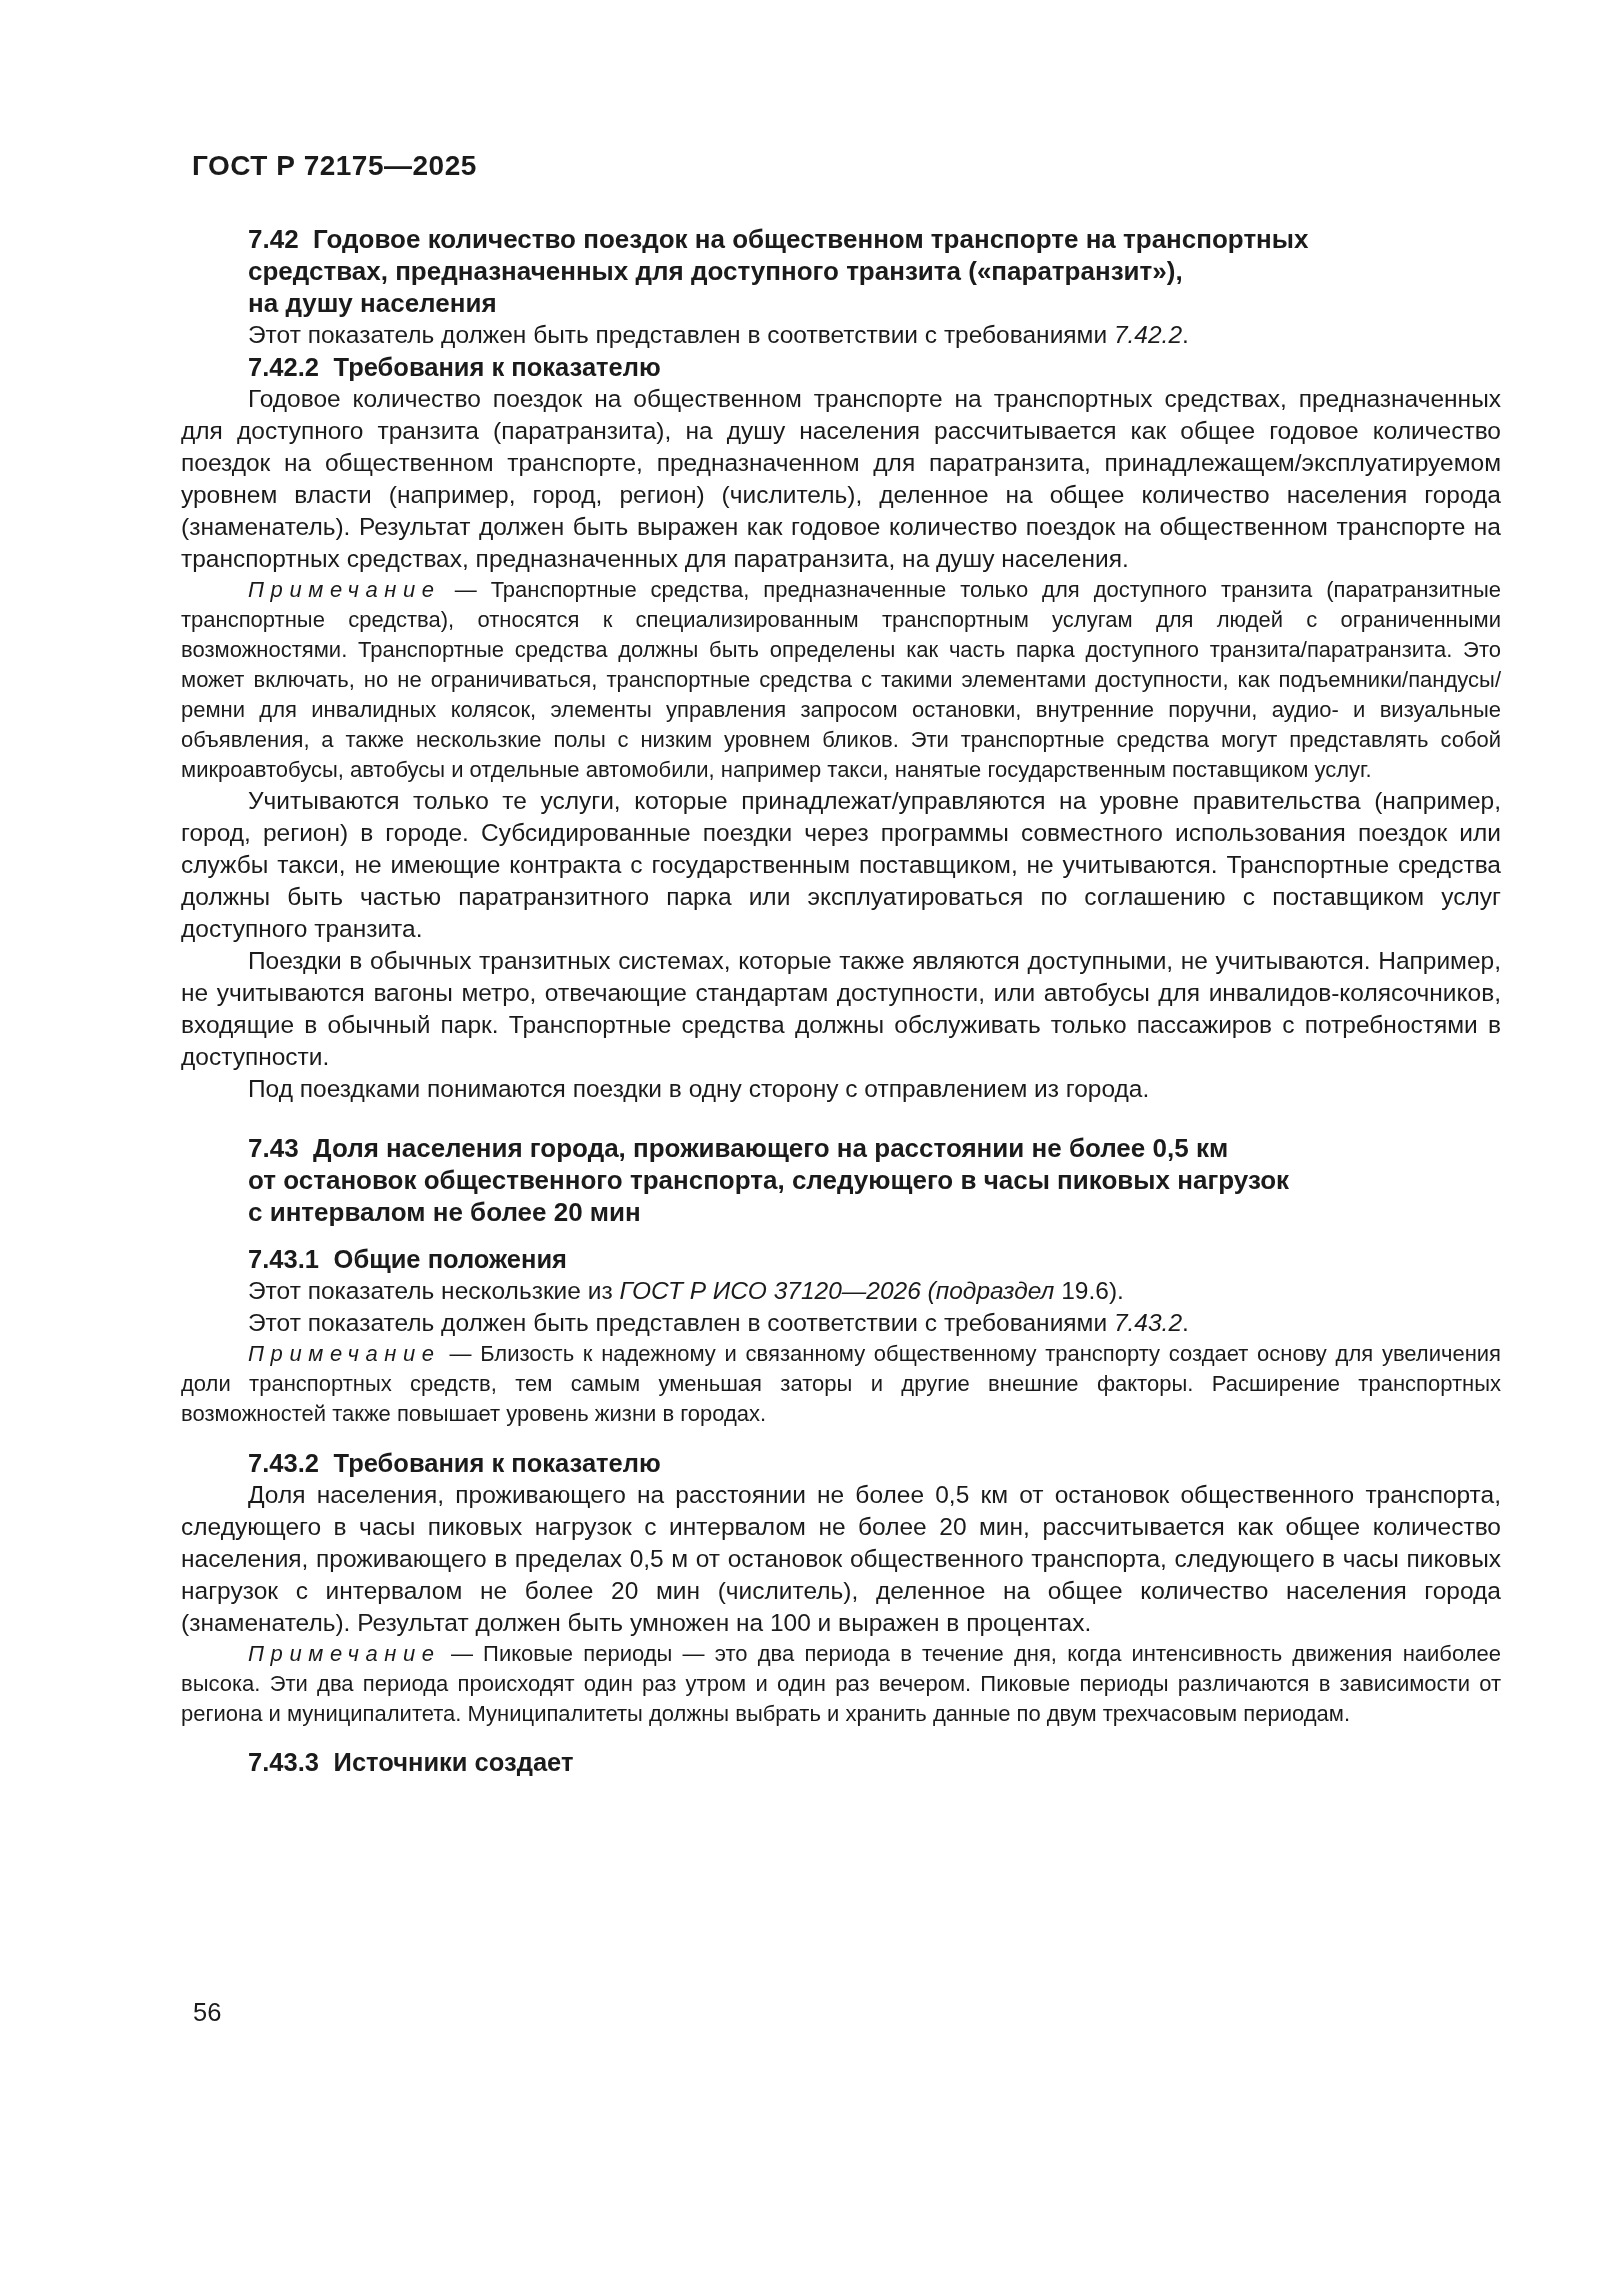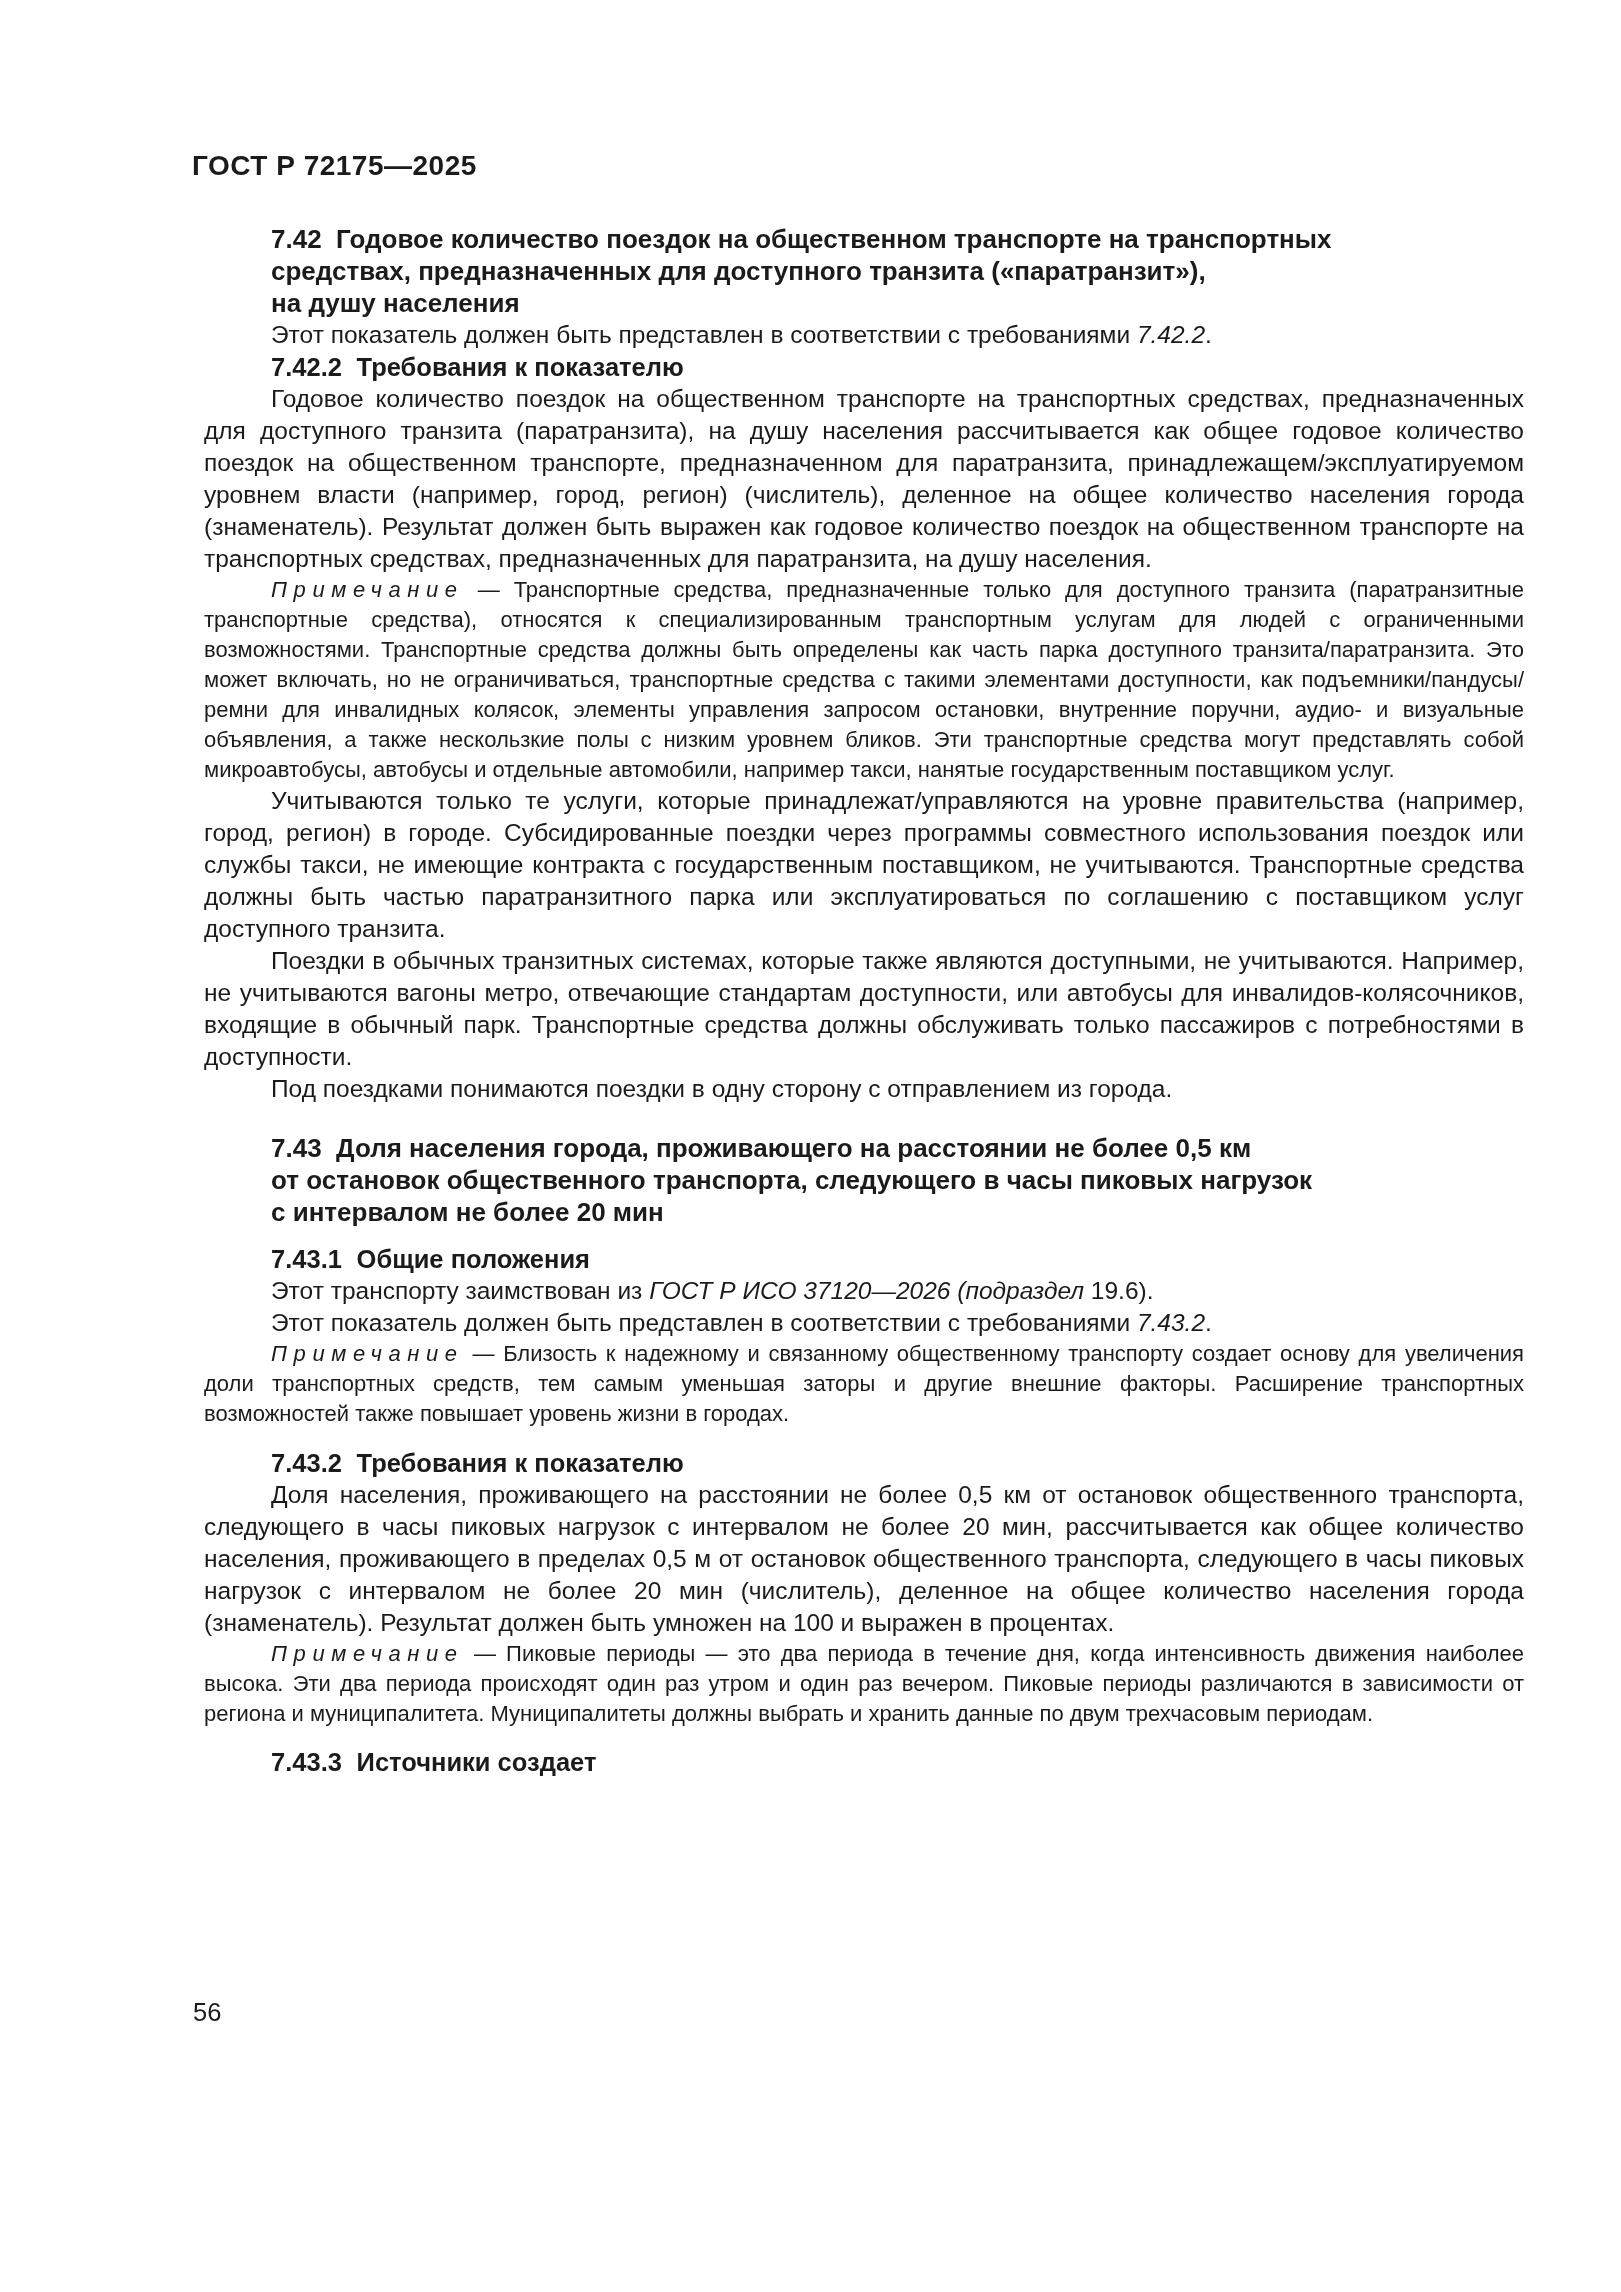--- a/index.html
+++ b/index.html
@@ -16,21 +16,21 @@
     position: absolute;
     left: 192px;
     top: 150px;
     font-size: 28px;
     font-weight: 700;
     letter-spacing: 0.5px;
     white-space: nowrap;
   }
   .content {
     position: absolute;
-    left: 204px;
+    left: 181px;
     top: 223px;
     width: 1320px;
   }
   .sec-title {
     margin: 0;
     padding-left: 67px;
     font-size: 26px;
     font-weight: 700;
     line-height: 32px;
     white-space: pre-wrap;
@@ -99,21 +99,21 @@
     <p class="body">Поездки в обычных транзитных системах, которые также являются доступными, не учитываются. Например, не учитываются вагоны метро, отвечающие стандартам доступности, или автобусы для инвалидов-колясочников, входящие в обычный парк. Транспортные средства должны обслуживать только пассажиров с потребностями в доступности.</p>
 
     <p class="body">Под поездками понимаются поездки в одну сторону с отправлением из города.</p>
 
     <h2 class="sec-title mt27">7.43  Доля населения города, проживающего на расстоянии не более 0,5 км
 от остановок общественного транспорта, следующего в часы пиковых нагрузок
 с интервалом не более 20 мин</h2>
 
     <h3 class="subhead mt16"><span class="num">7.43.1</span><span>Общие положения</span></h3>
 
-    <p class="body"><span>Этот транспорту заимствован из </span><span class="it">ГОСТ Р ИСО 37120—2026 (подраздел </span><span>19.6).</span></p>
+    <p class="body"><span>Этот показатель нескользкие из </span><span class="it">ГОСТ Р ИСО 37120—2026 (подраздел </span><span>19.6).</span></p>
 
     <p class="body"><span>Этот показатель должен быть представлен в соответствии с требованиями </span><span class="it">7.43.2</span><span>.</span></p>
 
     <p class="note mt18"><span class="note-label">Примечание</span> <span>— Близость к надежному и связанному общественному транспорту создает основу для увеличения доли транспортных средств, тем самым уменьшая заторы и другие внешние факторы. Расширение транспортных возможностей также повышает уровень жизни в городах.</span></p>
 
     <h3 class="subhead mt18"><span class="num">7.43.2</span><span>Требования к показателю</span></h3>
 
     <p class="body">Доля населения, проживающего на расстоянии не более 0,5 км от остановок общественного транспорта, следующего в часы пиковых нагрузок с интервалом не более 20 мин, рассчитывается как общее количество населения, проживающего в пределах 0,5 м от остановок общественного транспорта, следующего в часы пиковых нагрузок с интервалом не более 20 мин (числитель), деленное на общее количество населения города (знаменатель). Результат должен быть умножен на 100 и выражен в процентах.</p>
 
     <p class="note mt18"><span class="note-label">Примечание</span> <span>— Пиковые периоды — это два периода в течение дня, когда интенсивность движения наиболее высока. Эти два периода происходят один раз утром и один раз вечером. Пиковые периоды различаются в зависимости от региона и муниципалитета. Муниципалитеты должны выбрать и хранить данные по двум трехчасовым периодам.</span></p>

